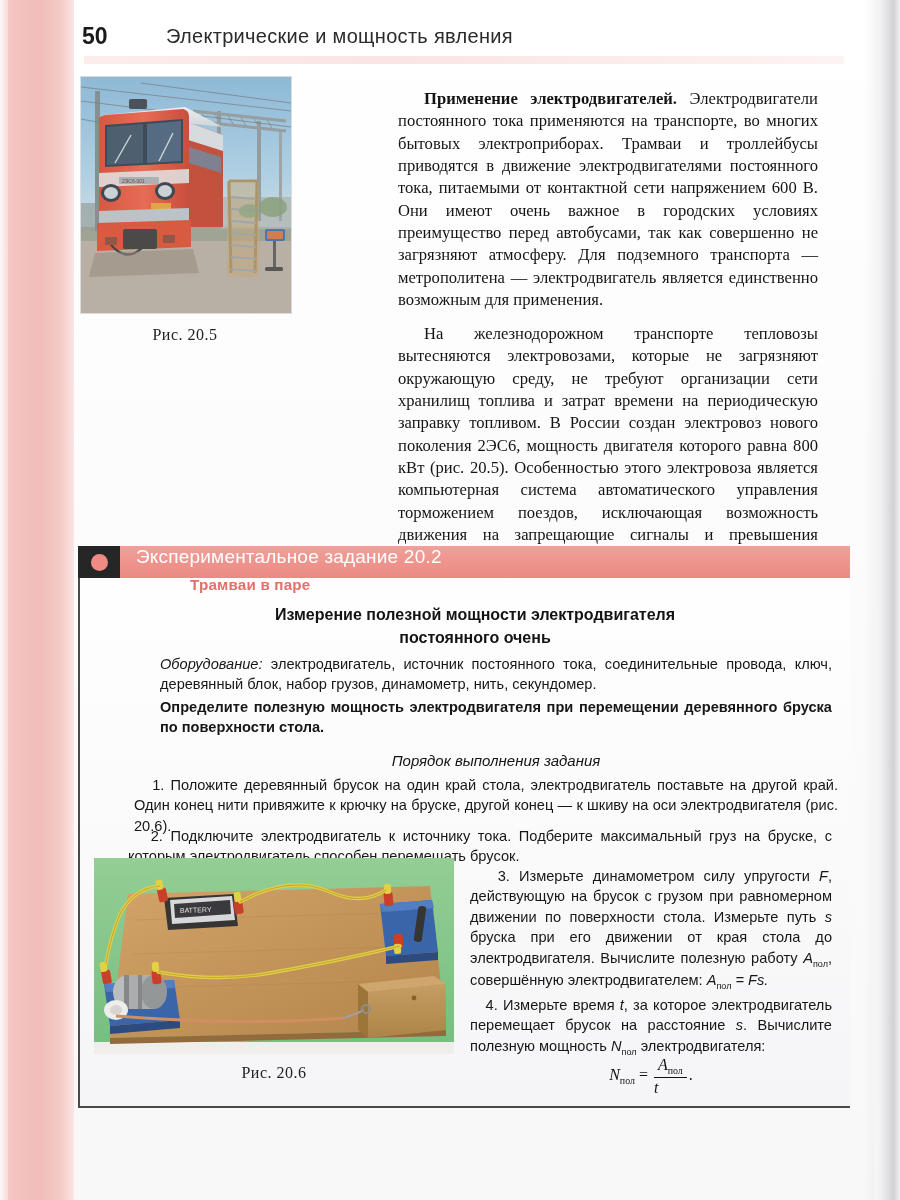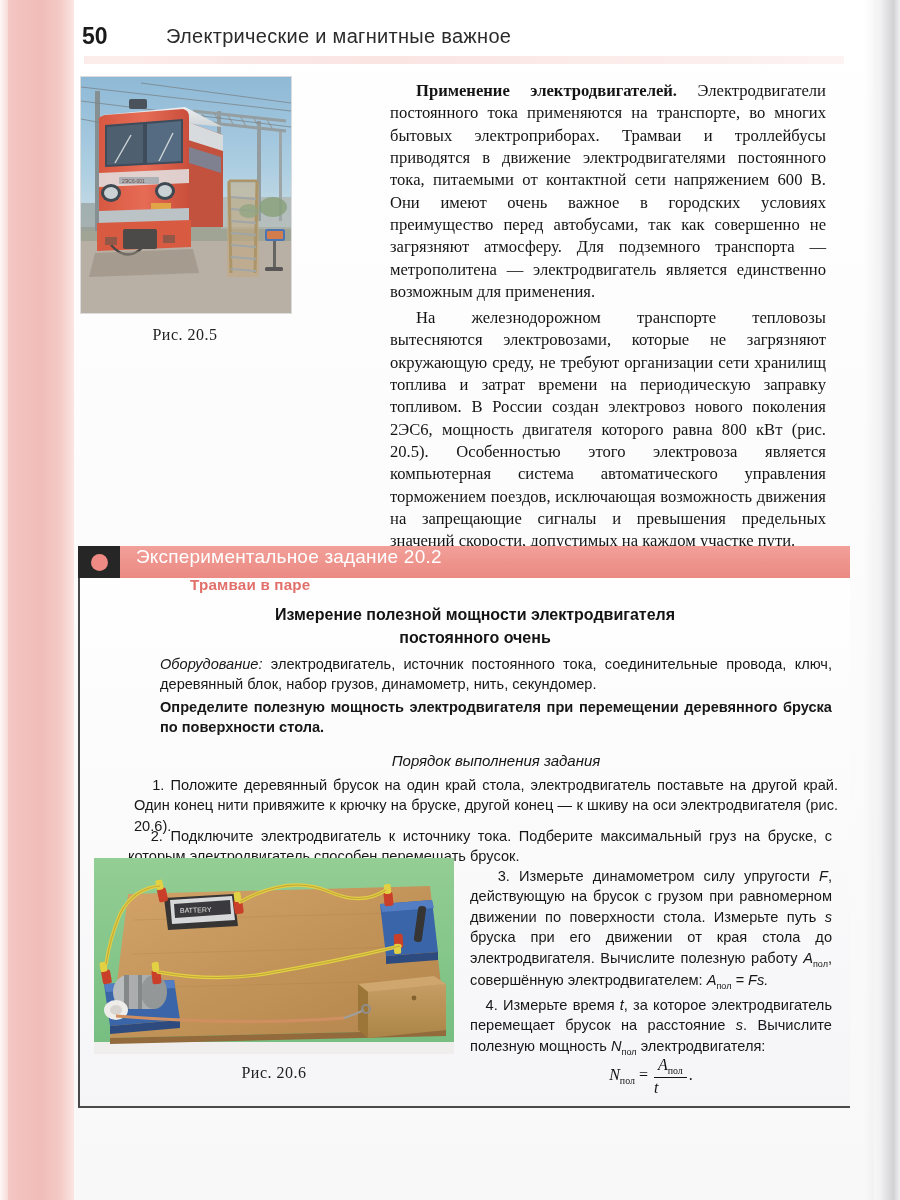--- a/index.html
+++ b/index.html
@@ -65,21 +65,21 @@
     text-align:center;font-size:16px;color:#222;margin-top:12px;
     letter-spacing:.5px;
   }
 
   
   #body-col{
     position:absolute;left:386px;top:76px;width:444px;
     font-size:16.6px;line-height:1.345;color:#141414;
     text-align:justify;
   }
-  #body-col p{margin:4px;}
+  #body-col p{margin:12px;}
   #body-col p + p{text-indent:26px;}
   #body-col p:first-child{text-indent:26px;}
   .run-in{font-weight:bold;}
 
   
   #exp-block{
     position:absolute;left:78px;top:546px;width:772px;height:562px;
     border-left:2px solid #4a4a4a;
     border-bottom:2px solid #4a4a4a;
     background:linear-gradient(180deg,#ffffff 0%, #fafafb 55%, #f5f5f7 100%);
@@ -183,21 +183,21 @@
 
   <div id="paper-tint"></div>
   <div id="left-margin"></div>
   <div id="left-margin-edge"></div>
   <div id="right-shadow"></div>
 
   <div class="ghost" style="left:400px;top:520px;width:430px;">&nbsp;</div>
 
   <div id="header">
     <div id="page-number">50</div>
-    <div id="running-title">Электрические и магнитные важное</div>
+    <div id="running-title">Электрические и мощность явления</div>
   </div>
   <div id="header-rule"></div>
 
   <div id="fig-train-wrap">
     <svg id="fig-train" viewBox="0 0 210 236">
       <defs>
         <linearGradient id="skyg" x1="0" y1="0" x2="0" y2="1">
           <stop offset="0%" stop-color="#86b7d9"></stop>
           <stop offset="60%" stop-color="#abd0e6"></stop>
           <stop offset="100%" stop-color="#cfe0e9"></stop>

